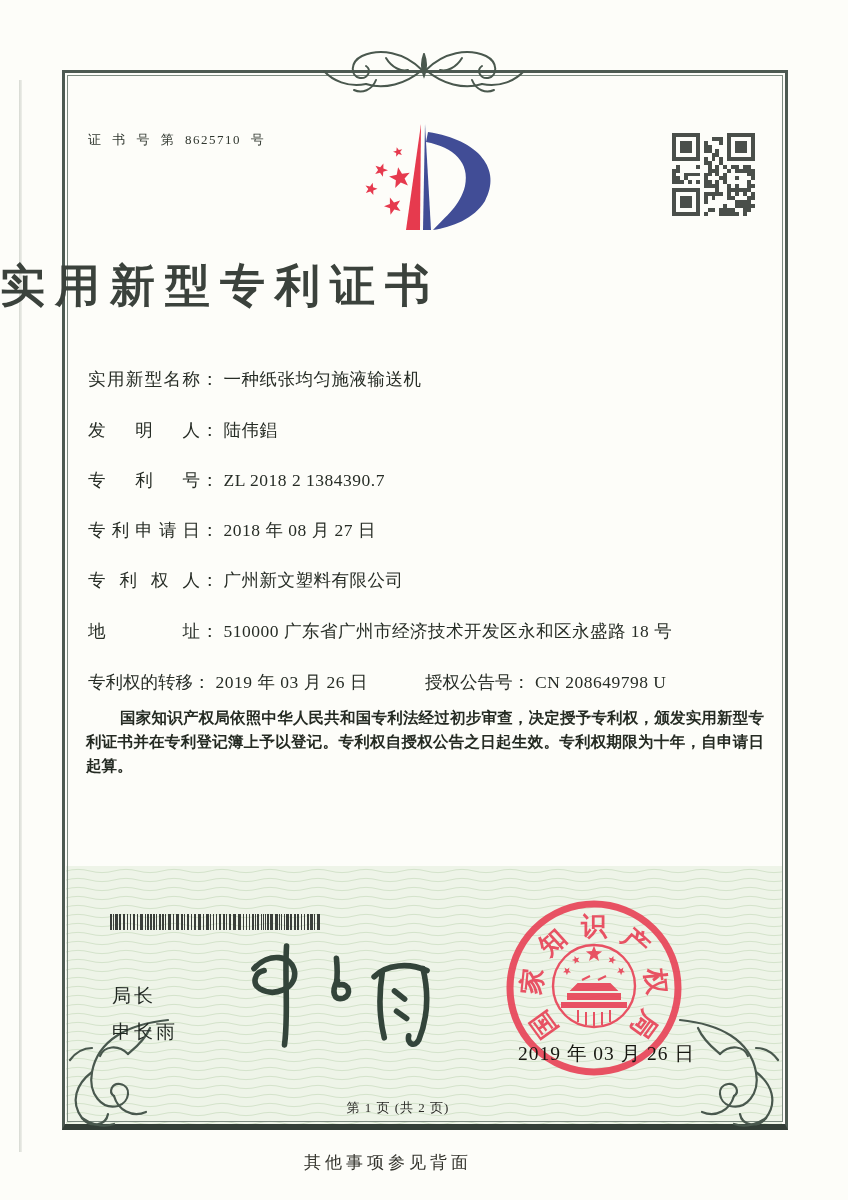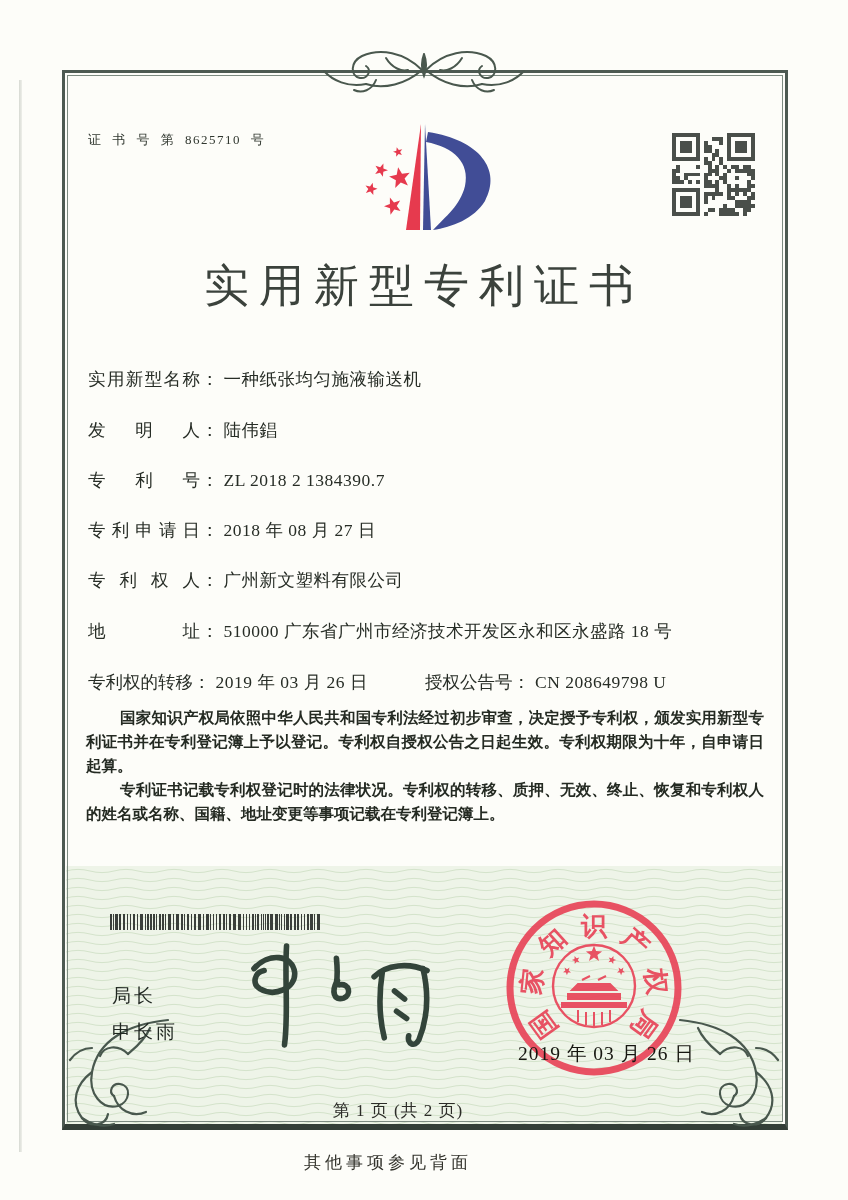--- a/index.html
+++ b/index.html
@@ -34,22 +34,22 @@
   .content { position:absolute; inset:0; z-index:2; }
 
   .cert-no {
     position:absolute; left:88px; top:131px;
     font-size:13px; letter-spacing:1.5px; word-spacing:5px; color:#30372f;
   }
   .logo { position:absolute; left:338px; top:118px; width:185px; height:118px; }
   .qr { position:absolute; left:672px; top:133px; width:83px; height:83px; }
 
   .title {
-    position:absolute; left:0; right:0; top:256px; text-align:center;
-    font-size:45px; font-weight:400; letter-spacing:10px; color:#3b423c;
+    position:absolute; left:0; right:0; top:256px; text-align:left;
+    font-size:45px; font-weight:700; letter-spacing:10px; color:#3b423c;
     font-family:"Liberation Serif","DejaVu Serif",serif;
   }
 
   .field-row { position:absolute; left:88px; font-size:17.5px; white-space:nowrap; color:#272d26; }
   .flabel {
     display:inline-block; width:112px;
     text-align:justify; text-align-last:justify; vertical-align:bottom;
   }
   .fcolon { margin-left:1px; }
   .fvalue { margin-left:5px; letter-spacing:.5px;text-align:center; }
@@ -68,21 +68,21 @@
   .signature  { position:absolute; left:233px; top:938px; width:215px; height:112px; z-index:3; }
 
   .seal { position:absolute; left:504px; top:898px; width:180px; height:180px; z-index:3; opacity:.93; }
   .seal-date {
     position:absolute; left:518px; top:1040px; z-index:4;
     font-size:19.5px; letter-spacing:1px; color:#161610; white-space:nowrap;
   }
 
   .page-info {
     position:absolute; left:0; right:52px; top:1099px; text-align:center;
-    font-size:17px; color:#2c2c28; letter-spacing:1px; z-index:2;
+    font-size:13px; color:#2c2c28; letter-spacing:1px; z-index:2;
   }
   .back-note {
     position:absolute; left:0; right:72px; top:1151px; text-align:center;
     font-size:17px; color:#33332c; letter-spacing:4px;
   }
 
   .ornament-top { position:absolute; left:322px; top:40px; width:204px; height:64px; z-index:2; }
   .corner-bl { position:absolute; left:56px; top:1012px; width:118px; height:120px; z-index:2; }
   .corner-br { position:absolute; left:674px; top:1012px; width:118px; height:120px; z-index:2; transform:scaleX(-1); }
 </style>
@@ -435,21 +435,20 @@
     <span class="flabel">地址</span><span class="fcolon">：</span><span class="fvalue">510000 广东省广州市经济技术开发区永和区永盛路 18 号</span>
   </div>
 
   <div class="field-row" style="top:670px">
     <span>专利权的转移</span><span>：</span><span class="fvalue">2019 年 03 月 26 日</span>
     <span class="grant2"><span>授权公告号</span><span>：</span><span class="fvalue">CN 208649798 U</span></span>
   </div>
 
   <div class="body-text">
     <p>国家知识产权局依照中华人民共和国专利法经过初步审查，决定授予专利权，颁发实用新型专利证书并在专利登记簿上予以登记。专利权自授权公告之日起生效。专利权期限为十年，自申请日起算。</p>
-    <p>专利证书记载专利权登记时的法律状况。专利权的转移、质押、无效、终止、恢复和专利权人的姓名或名称、国籍、地址变更等事项记载在专利登记簿上。</p>
   </div>
 
   <svg class="barcode" viewBox="0 0 213 16" preserveAspectRatio="none">
     <g id="barcode-bars" fill="#3a3f3a">
         <rect x="0" y="0" width="2" height="16"></rect>
         <rect x="3" y="0" width="1" height="16"></rect>
         <rect x="5" y="0" width="3" height="16"></rect>
         <rect x="9" y="0" width="2" height="16"></rect>
         <rect x="13" y="0" width="2" height="16"></rect>
         <rect x="17" y="0" width="1" height="16"></rect>

